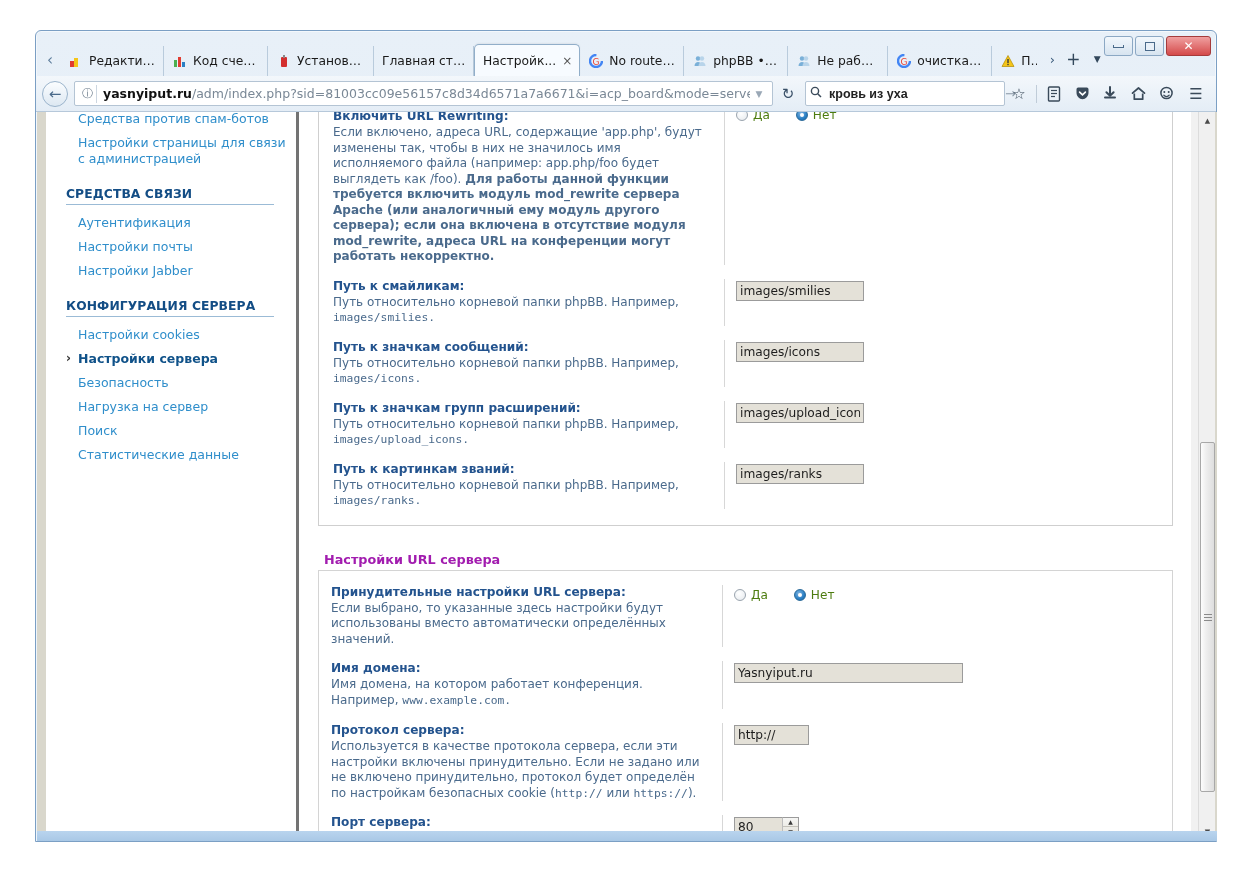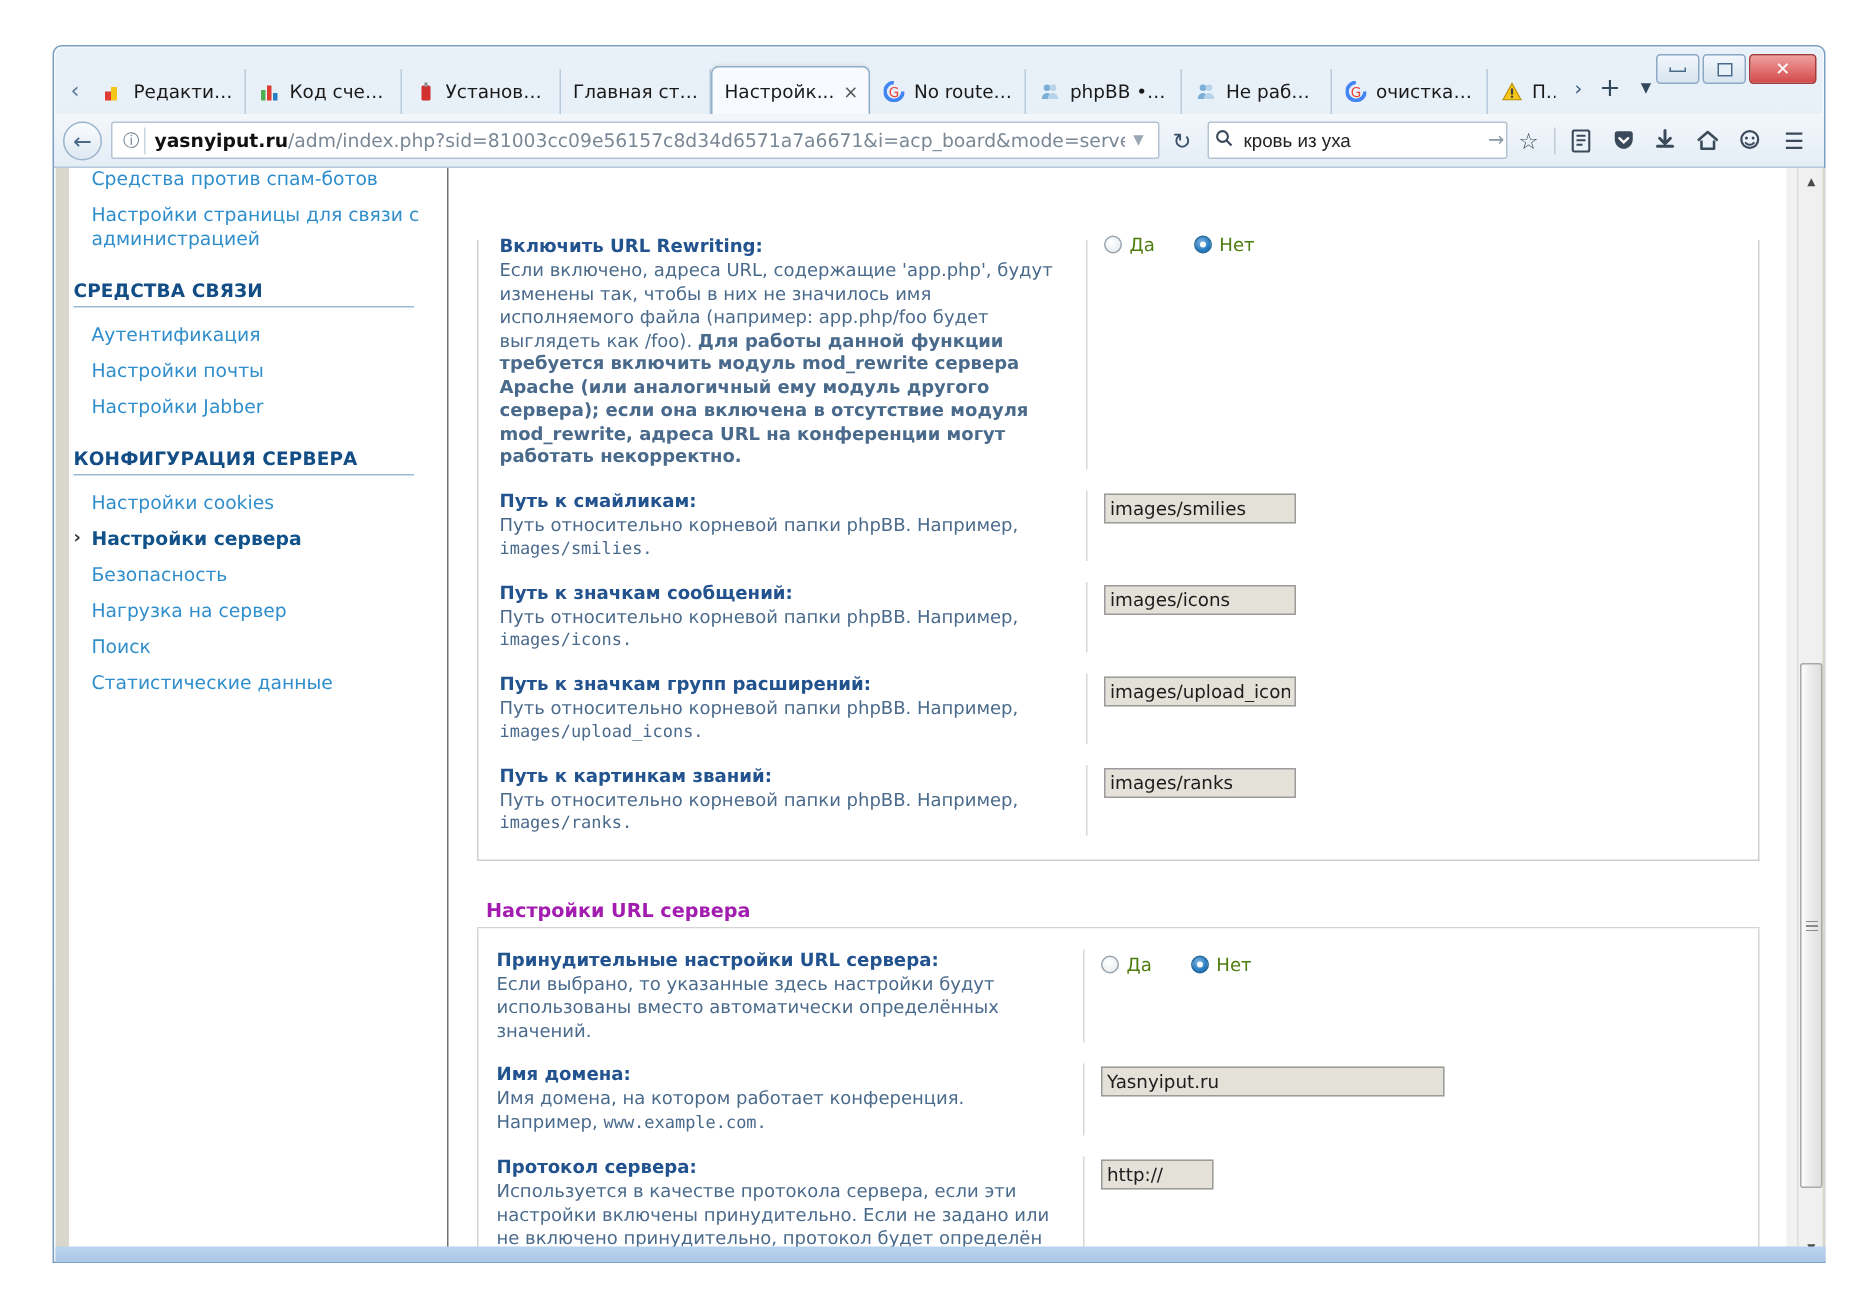--- a/index.html
+++ b/index.html
@@ -201,22 +201,22 @@
     background: #ffffff;
   }
   #acp-left-gutter {
     position:absolute; left:0; top:0; width:9px; height:100%;
     background:#d9d7cc;
   }
   #acp-menu {
     position: absolute; left: 9px; top: 0;
     width: 253px; height: 100%;
     background: #ffffff;
-    border-right: 1px solid #737373;
-    padding: 0 0 0 3px;
+    border-right: 3px solid #737373;
+    padding: 0 0 0 20px;
     font-size: 12.5px;
   }
   .menu-link {
     display:block;
     color: #2f8ecb;
     padding: 2px 0 2px 12px;
     line-height: 16px;
     margin-bottom: 4px;
     position: relative;
   }
@@ -531,21 +531,21 @@
 
     <div id="reload-btn">↻</div>
 
     <div id="search-bar">
       <span id="search-icon">
         <svg width="12" height="12" viewBox="0 0 12 12">
             <circle cx="5" cy="5" r="3.6" fill="none" stroke="#3a4a5a" stroke-width="1.4"></circle>
             <line x1="7.7" y1="7.7" x2="11" y2="11" stroke="#3a4a5a" stroke-width="1.5"></line>
           </svg>
       </span>
-      <input id="search-text" style="border: none; outline: none; background: transparent;" readonly="" value="кровь из уха">
+      <input id="search-text" style="border: none; outline: none; background: transparent; font-weight: bold;" readonly="" value="кровь из уха">
       <span id="search-go">→</span>
     </div>
 
     <div class="tb-icon">☆</div>
     <div id="tb-sep"></div>
     <div class="tb-icon">
       <svg width="14" height="16" viewBox="0 0 14 16">
           <rect x="1.5" y="1" width="11" height="14" rx="1" fill="none" stroke="#3a4a5a" stroke-width="1.4"></rect>
           <line x1="4" y1="4.5" x2="10" y2="4.5" stroke="#3a4a5a" stroke-width="1.2"></line>
           <line x1="4" y1="7.5" x2="10" y2="7.5" stroke="#3a4a5a" stroke-width="1.2"></line>
@@ -599,21 +599,21 @@
         <a class="menu-link">Настройки cookies</a>
         <a class="menu-link active">Настройки сервера</a>
         <a class="menu-link">Безопасность</a>
         <a class="menu-link">Нагрузка на сервер</a>
         <a class="menu-link">Поиск</a>
         <a class="menu-link">Статистические данные</a>
       </div>
 
       <div id="acp-content">
 
-        <div class="panel first" style="padding-top:0;margin-top:48px;">
+        <div class="panel first" style="padding-top:0;">
 
           <div class="field-row" style="padding-top:0;">
             <div class="field-desc" style="min-height:96px;">
               <span class="field-label" style="margin-top:-3px;">Включить URL Rewriting:</span>
               <span class="field-help"><span>Если включено, адреса URL, содержащие 'app.php', будут изменены так, чтобы в них не значилось имя исполняемого файла (например: app.php/foo будет выглядеть как /foo). </span><b>Для работы данной функции требуется включить модуль mod_rewrite сервера Apache (или аналогичный ему модуль другого сервера); если она включена в отсутствие модуля mod_rewrite, адреса URL на конференции могут работать некорректно.</b></span>
             </div>
             <div class="field-control">
               <div class="radio-group" style="padding-top:0;margin-top:-5px;">
                 <label class="radio-item">
                   <span class="radio-dot"></span>

